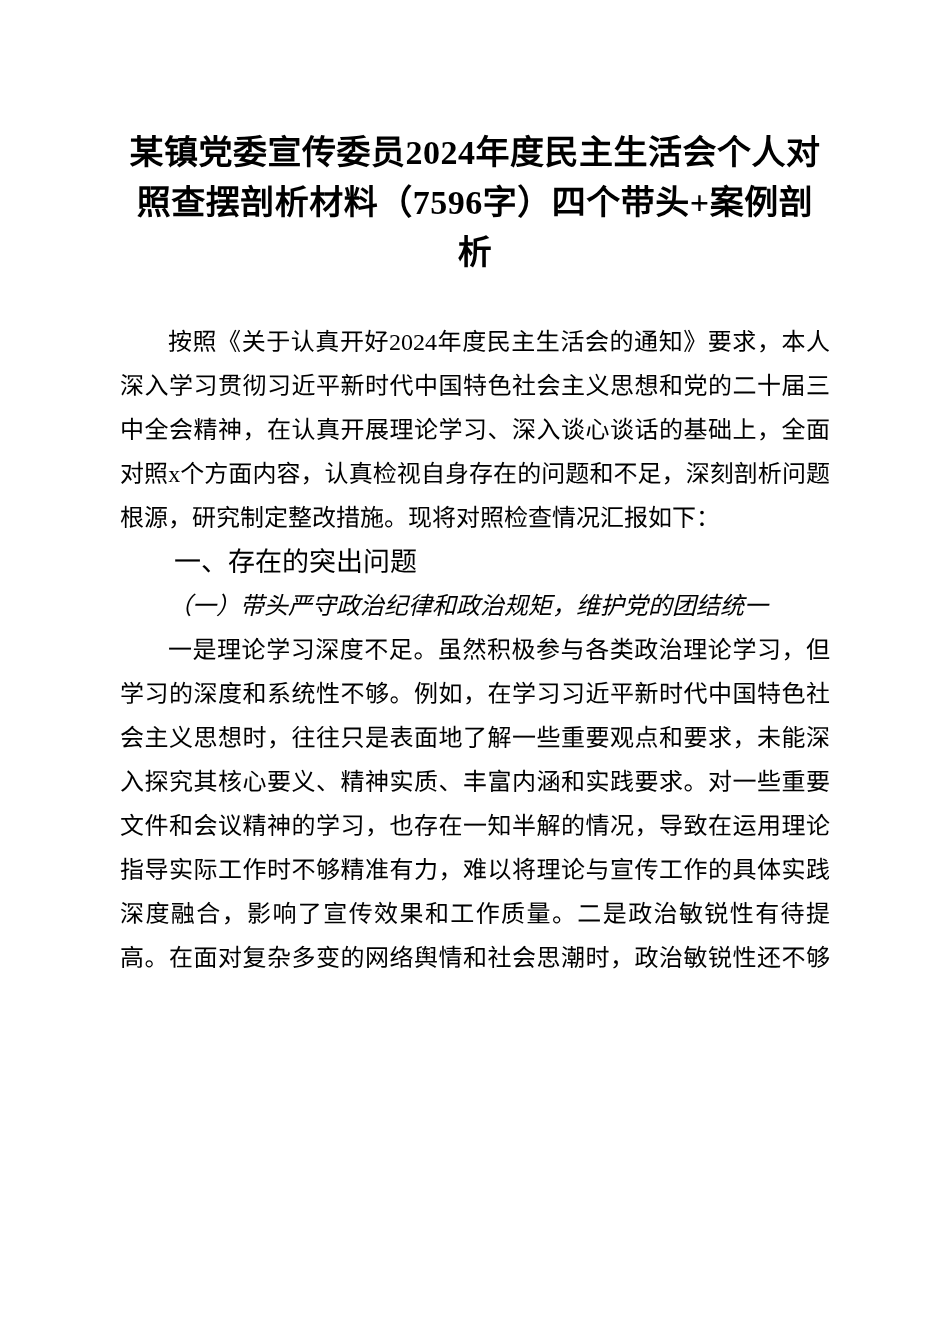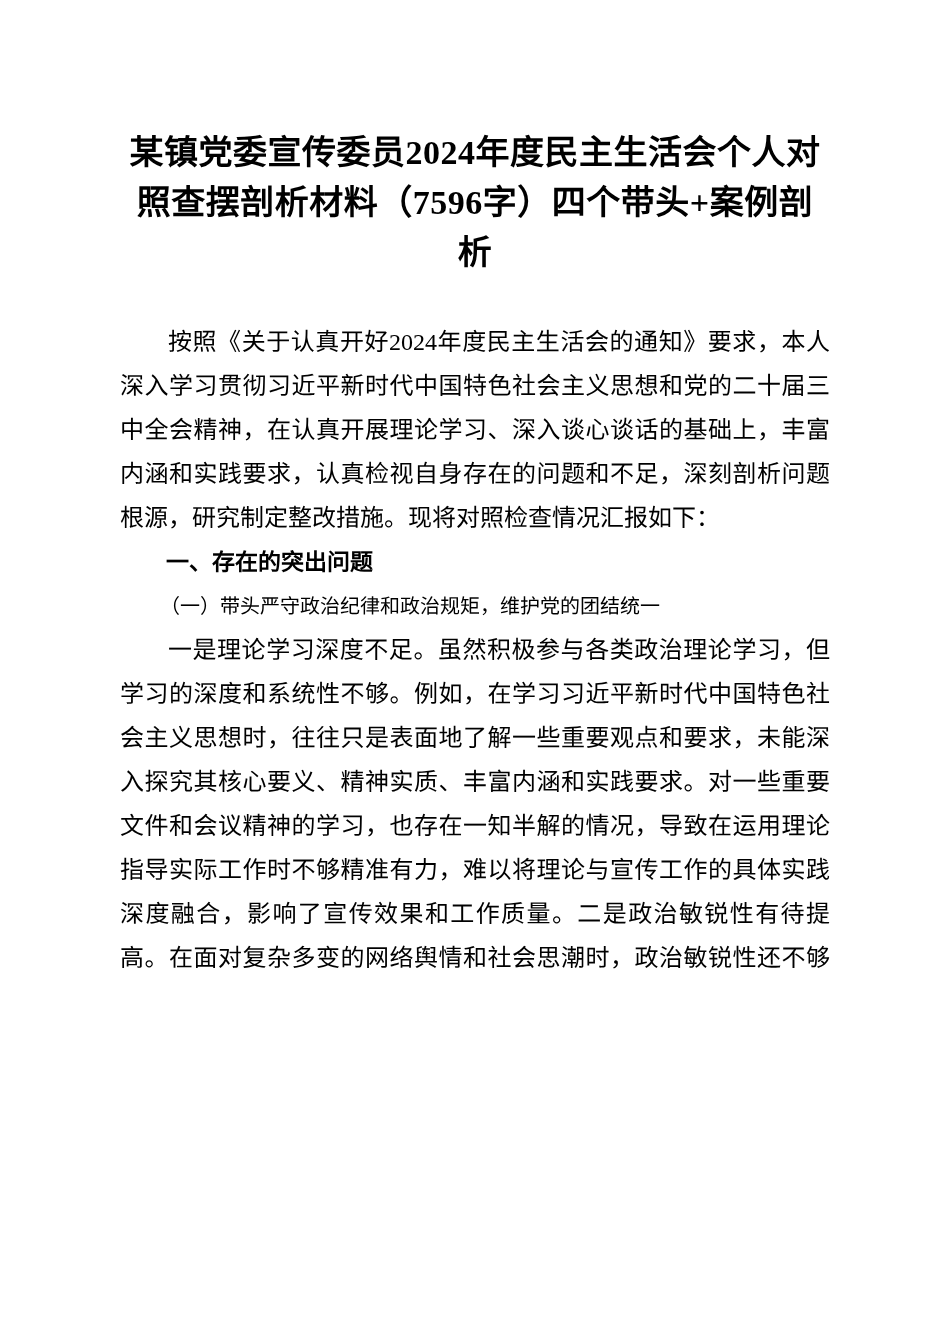--- a/index.html
+++ b/index.html
@@ -31,41 +31,42 @@
     font-family: "Liberation Serif", "DejaVu Serif", serif;
     font-size: 24px;
     line-height: 44px;
     text-align: justify;
     text-indent: 2em;
     margin: 0;
     word-break: break-all;
   }
   .heading-1 {
     font-family: "Liberation Sans", "DejaVu Sans", sans-serif;
-    font-weight: bold;
-    font-size: 23px;
+    font-weight: normal;
+    font-size: 27px;
     line-height: 44px;
     text-indent: 2em;
     margin: 0;
   }
   .heading-2 {
     font-family: "Liberation Serif", "DejaVu Serif", serif;
-    font-size: 20px;
+    font-size: 24px;
     line-height: 44px;
     text-indent: 2em;
     margin: 0;
     word-break: break-all;
+    font-style: italic;
   }
 </style>
 </head>
 <body>
 
 <div class="page">
   <h1 class="doc-title">某镇党委宣传委员2024年度民主生活会个人对照查摆剖析材料（7596字）四个带头+案例剖析</h1>
 
-  <p class="para">按照《关于认真开好2024年度民主生活会的通知》要求，本人深入学习贯彻习近平新时代中国特色社会主义思想和党的二十届三中全会精神，在认真开展理论学习、深入谈心谈话的基础上，丰富内涵和实践要求，认真检视自身存在的问题和不足，深刻剖析问题根源，研究制定整改措施。现将对照检查情况汇报如下：</p>
+  <p class="para">按照《关于认真开好2024年度民主生活会的通知》要求，本人深入学习贯彻习近平新时代中国特色社会主义思想和党的二十届三中全会精神，在认真开展理论学习、深入谈心谈话的基础上，全面对照x个方面内容，认真检视自身存在的问题和不足，深刻剖析问题根源，研究制定整改措施。现将对照检查情况汇报如下：</p>
 
   <p class="heading-1">一、存在的突出问题</p>
 
   <p class="heading-2">（一）带头严守政治纪律和政治规矩，维护党的团结统一</p>
 
   <p class="para">一是理论学习深度不足。虽然积极参与各类政治理论学习，但学习的深度和系统性不够。例如，在学习习近平新时代中国特色社会主义思想时，往往只是表面地了解一些重要观点和要求，未能深入探究其核心要义、精神实质、丰富内涵和实践要求。对一些重要文件和会议精神的学习，也存在一知半解的情况，导致在运用理论指导实际工作时不够精准有力，难以将理论与宣传工作的具体实践深度融合，影响了宣传效果和工作质量。二是政治敏锐性有待提高。在面对复杂多变的网络舆情和社会思潮时，政治敏锐性还不够强。如在处理一些涉及农村土地流转等敏感问题的网络舆情时，未能第一时间准确判断其潜在的政治影响和风险，导致舆情初期的应对不够及时和有效。对一</p>
 </div>
 
 </body></html>

